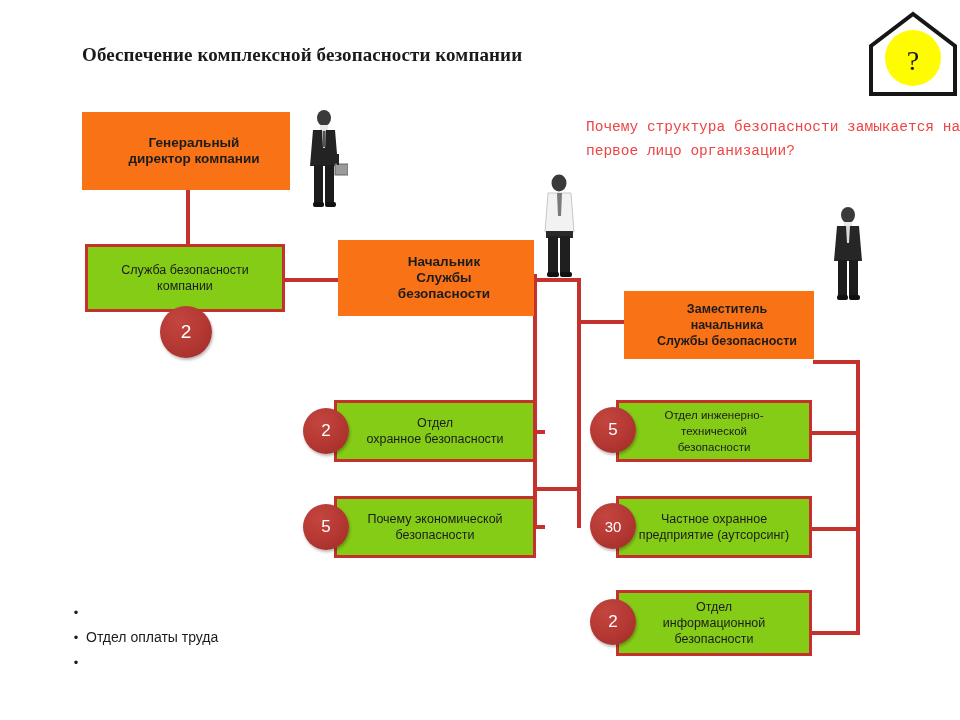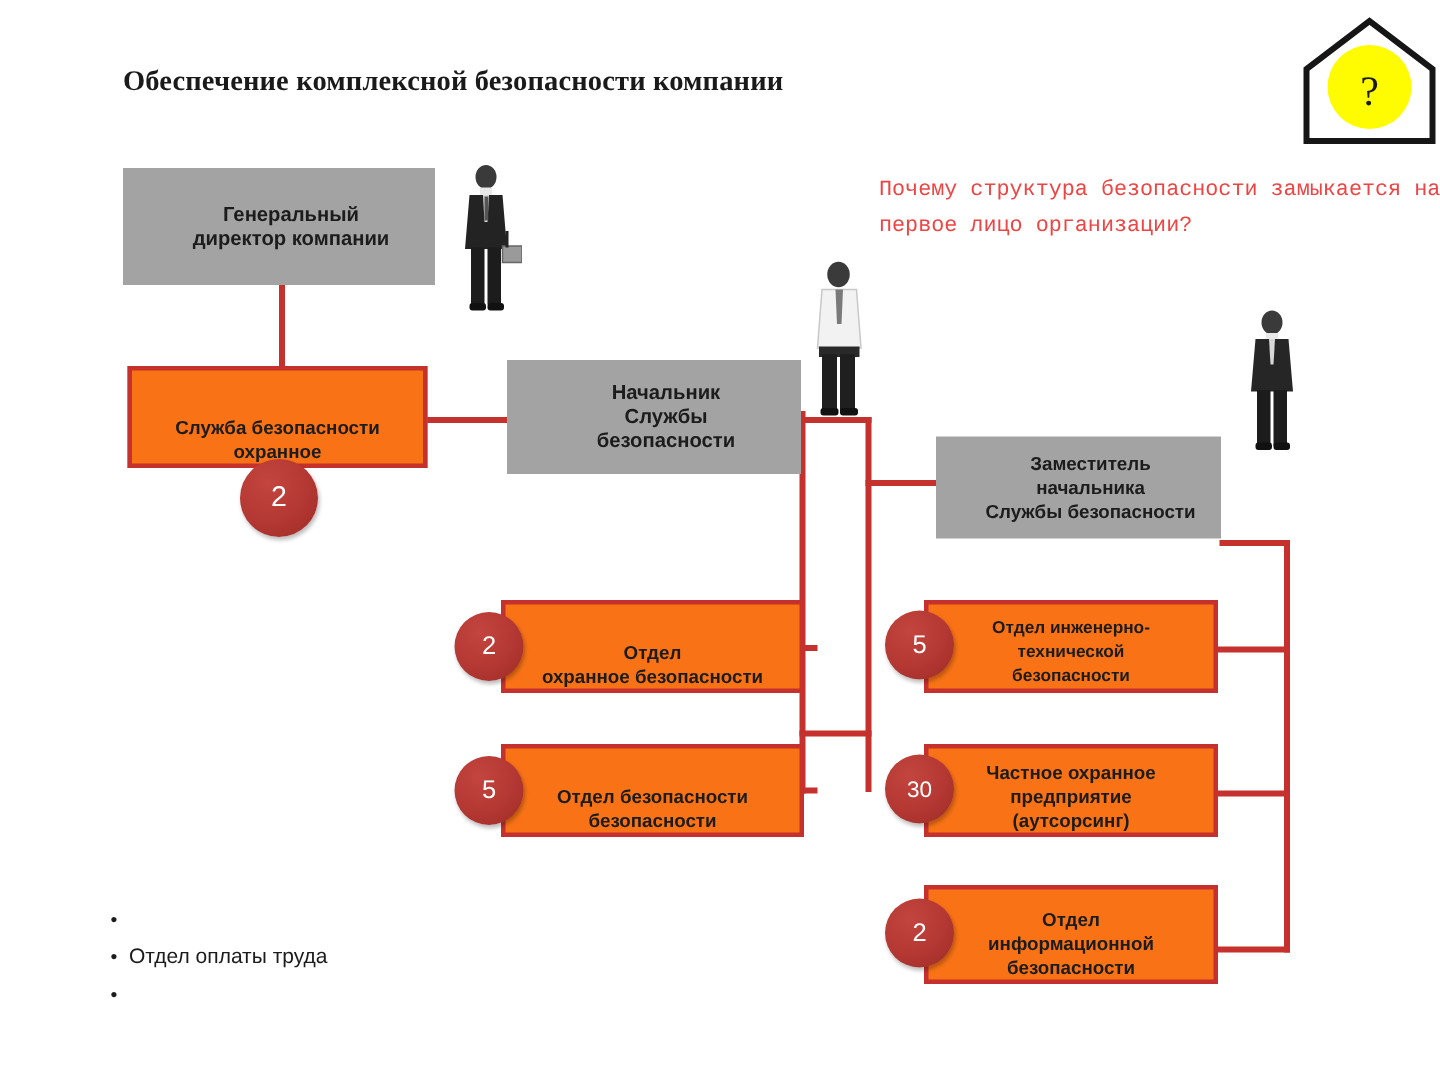--- a/index.html
+++ b/index.html
@@ -33,28 +33,28 @@
   .ln { position: absolute; background: #C5312C; }
 
   
   .box {
     position: absolute;
     display: flex; align-items: center; justify-content: center;
     text-align: center; line-height: 16px;
     color: #1c1c1c;
   }
   .box-orange {
-    background: #a3a3a3;
+    background: #f97316;
     border: none;
     font-size: 13.5px; font-weight: bold; padding-left: 16px;
   }
   .box-white {
-    background: #f97316;
+    background: #84cc16;
     border: 3px solid #C5312C;
-    font-size: 12.5px; font-weight: bold; align-items: flex-end;
+    font-size: 12.5px; font-weight: normal;
   }
   .box span { display: block; padding: 0 8px; }
 
   
   .badge {
     position: absolute; border-radius: 50%;
     background: radial-gradient(circle at 36% 30%, #C44540 0%, #B33732 55%, #9E2B27 100%);
     color: #fff; display: flex; align-items: center; justify-content: center;
     box-shadow: 1px 2px 3px rgba(0,0,0,.28);
     font-weight: normal;
@@ -160,21 +160,21 @@
   <div class="box box-orange" style="left:62px; top:112px; width:208px; height:78px;">
     <span>
       <span>Генеральный</span>
       <span>директор компании</span>
     </span>
   </div>
 
   <div class="box box-white" style="left:65px; top:244px; width:200px; height:68px;">
     <span>
       <span>Служба безопасности</span>
-      <span>охранное</span>
+      <span>компании</span>
     </span>
   </div>
   <div class="badge b-lg" style="left:140px; top:306px;">
     <span>2</span>
   </div>
 
   <div class="box box-orange" style="left:318px; top:240px; width:196px; height:76px;">
     <span>
       <span>Начальник</span>
       <span>Службы безопасности</span>
@@ -193,21 +193,21 @@
       <span>Отдел</span>
       <span>охранное безопасности</span>
     </span>
   </div>
   <div class="badge b-sm" style="left:283px; top:408px;">
     <span>2</span>
   </div>
 
   <div class="box box-white" style="left:314px; top:496px; width:202px; height:62px;">
     <span>
-      <span>Отдел безопасности</span>
+      <span>Почему экономической</span>
       <span>безопасности</span>
     </span>
   </div>
   <div class="badge b-sm" style="left:283px; top:504px;">
     <span>5</span>
   </div>
 
   <div class="box box-white" style="left:596px; top:400px; width:196px; height:62px; font-size:11.5px;">
     <span>
       <span>Отдел инженерно-технической</span>

